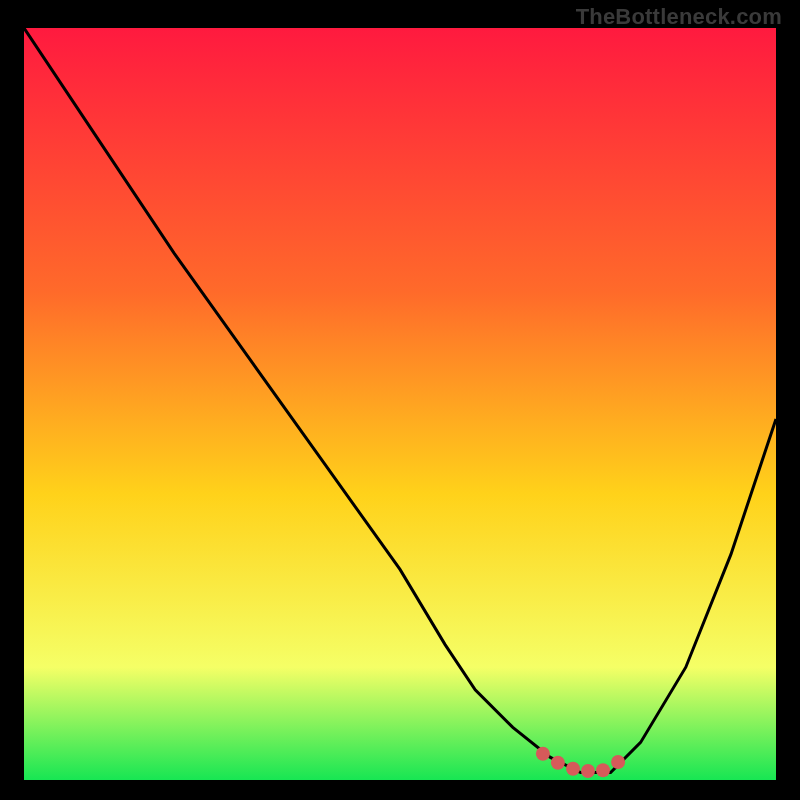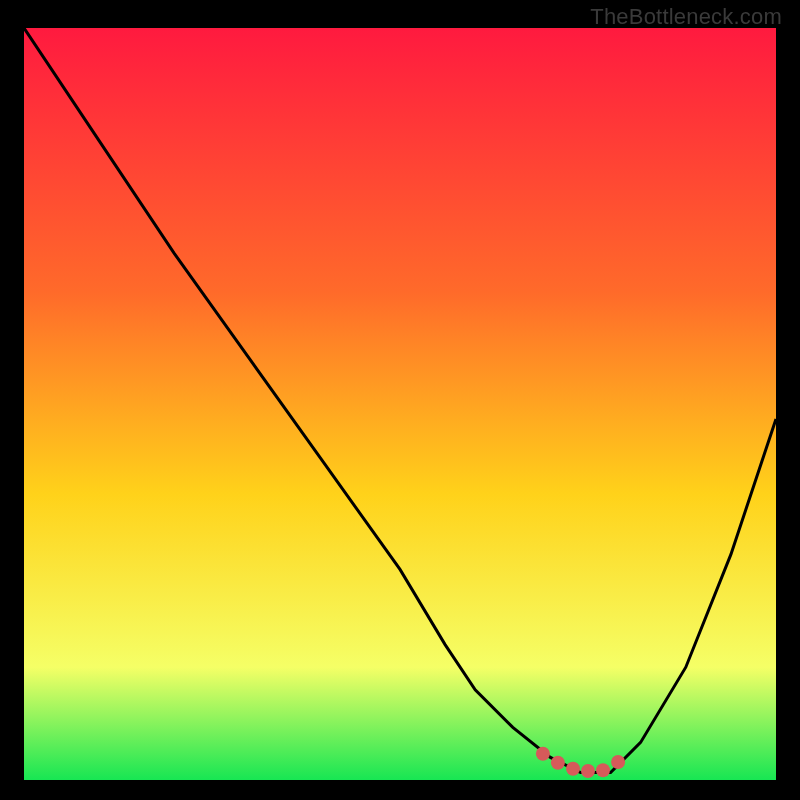--- a/index.html
+++ b/index.html
@@ -16,21 +16,21 @@
     width: 800px;
     height: 800px;
     background: #000;
   }
   .watermark {
     position: absolute;
     top: 4px;
     right: 18px;
     color: #3a3a3a;
     font-size: 22px;
-    font-weight: 400;
+    font-weight: 700;
     letter-spacing: 0.2px;
     user-select: none;
     margin-left: 19px;
   }
   .plot {
     position: absolute;
     left: 24px;
     top: 28px;
     width: 752px;
     height: 752px;

